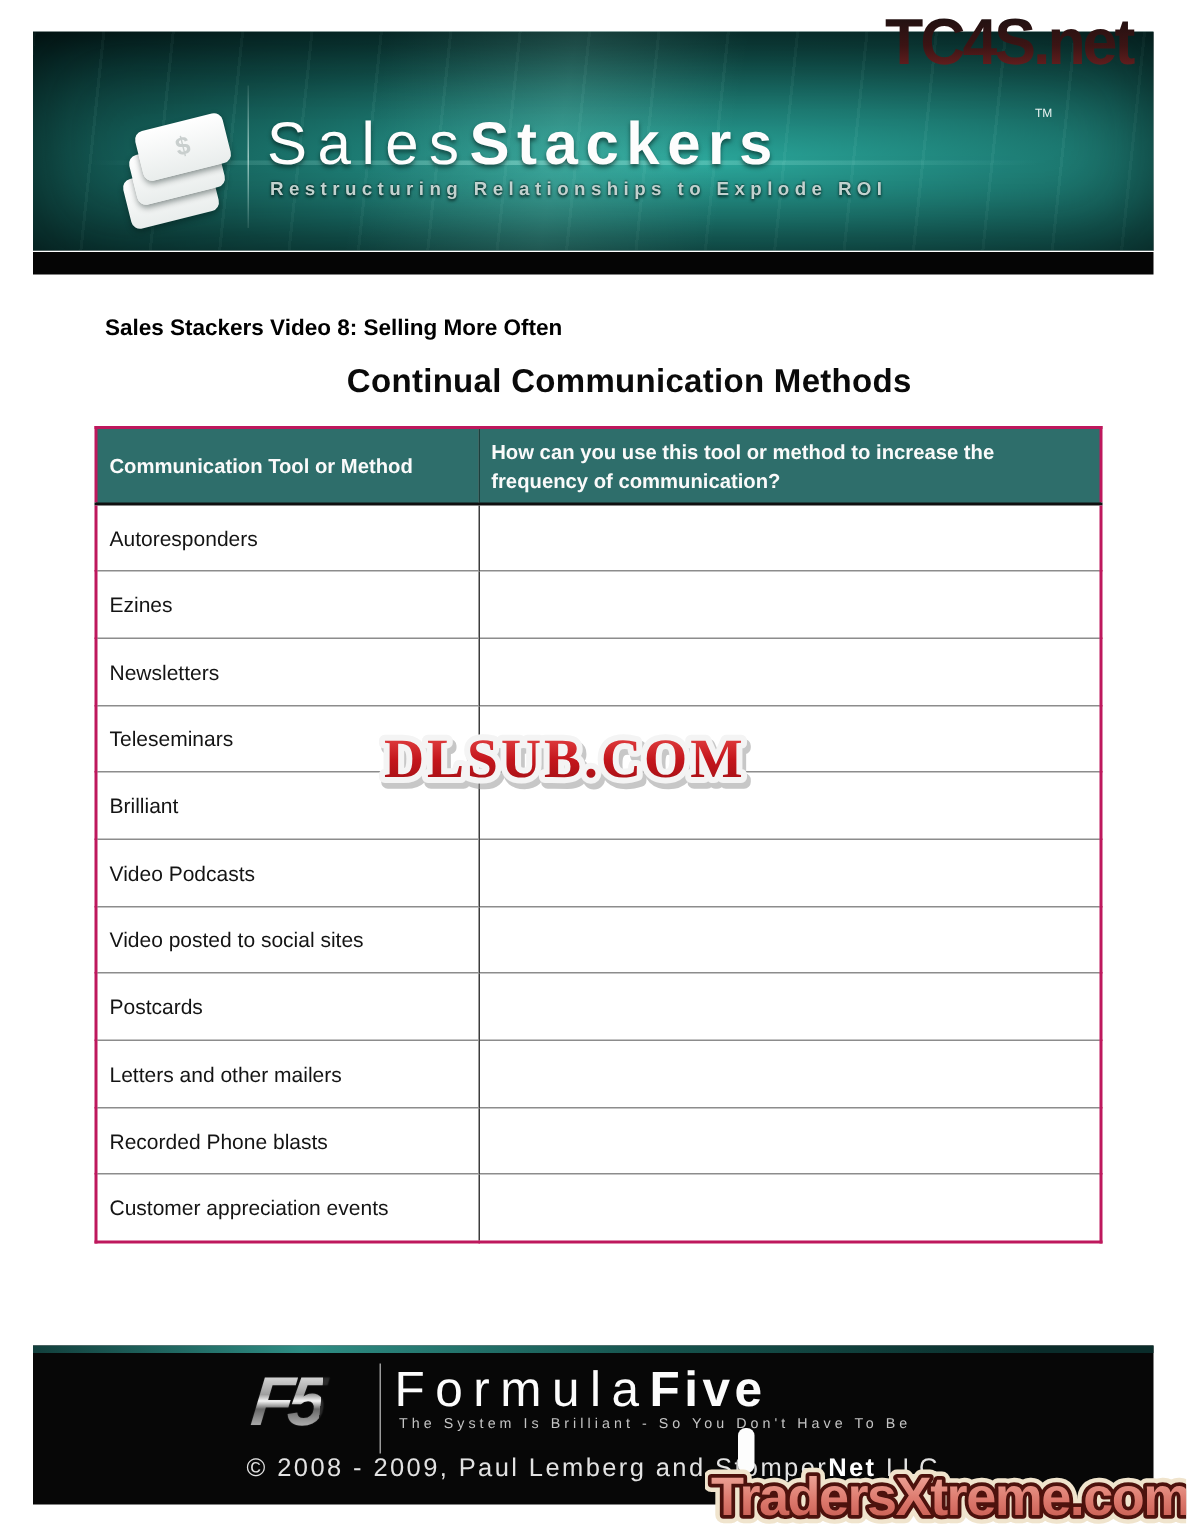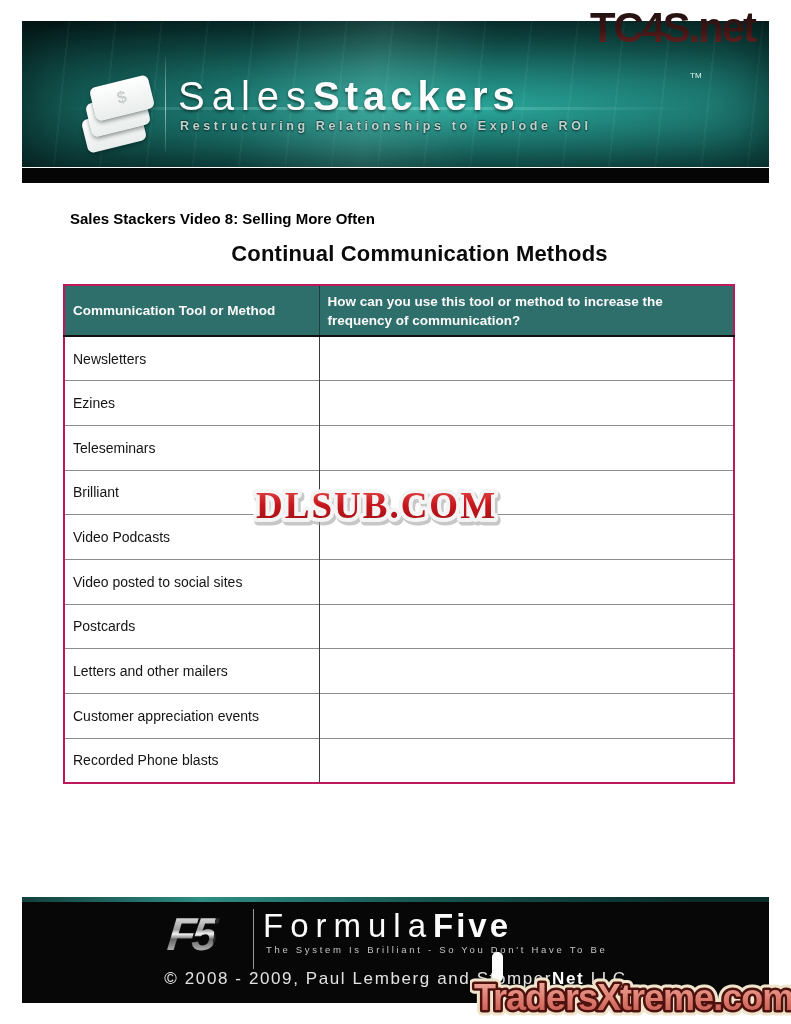--- a/index.html
+++ b/index.html
@@ -131,32 +131,36 @@
         <col class="c-how">
       </colgroup>
     <thead>
       <tr>
         <th>Communication Tool or Method</th>
         <th>How can  you use this tool or method to increase the frequency of communication?</th>
       </tr>
     </thead>
     <tbody>
 
+        <tr>
+          <td>Autoresponders</td>
+          <td></td>
+        </tr>
+
+        <tr>
+          <td>Ezines</td>
+          <td></td>
+        </tr>
 
         <tr>
           <td>Newsletters</td>
           <td></td>
         </tr>
 
         <tr>
-          <td>Ezines</td>
-          <td></td>
-        </tr>
-
-        <tr>
           <td>Teleseminars</td>
           <td></td>
         </tr>
 
         <tr>
           <td>Brilliant</td>
           <td></td>
         </tr>
 
         <tr>
@@ -174,26 +178,26 @@
           <td></td>
         </tr>
 
         <tr>
           <td>Letters and other mailers</td>
           <td></td>
         </tr>
 
 
         <tr>
+          <td>Recorded Phone blasts</td>
+          <td></td>
+        </tr>
+
+        <tr>
           <td>Customer appreciation events</td>
-          <td></td>
-        </tr>
-
-        <tr>
-          <td>Recorded Phone blasts</td>
           <td></td>
         </tr>
       </tbody>
   </table>
 
   <div class="wm-center">
     <svg width="290" height="50" viewBox="0 0 290 50">
       <defs>
         <linearGradient id="dlgrad" x1="0" y1="0" x2="0" y2="1">
           <stop offset="0" stop-color="#ea4d4d"></stop>

